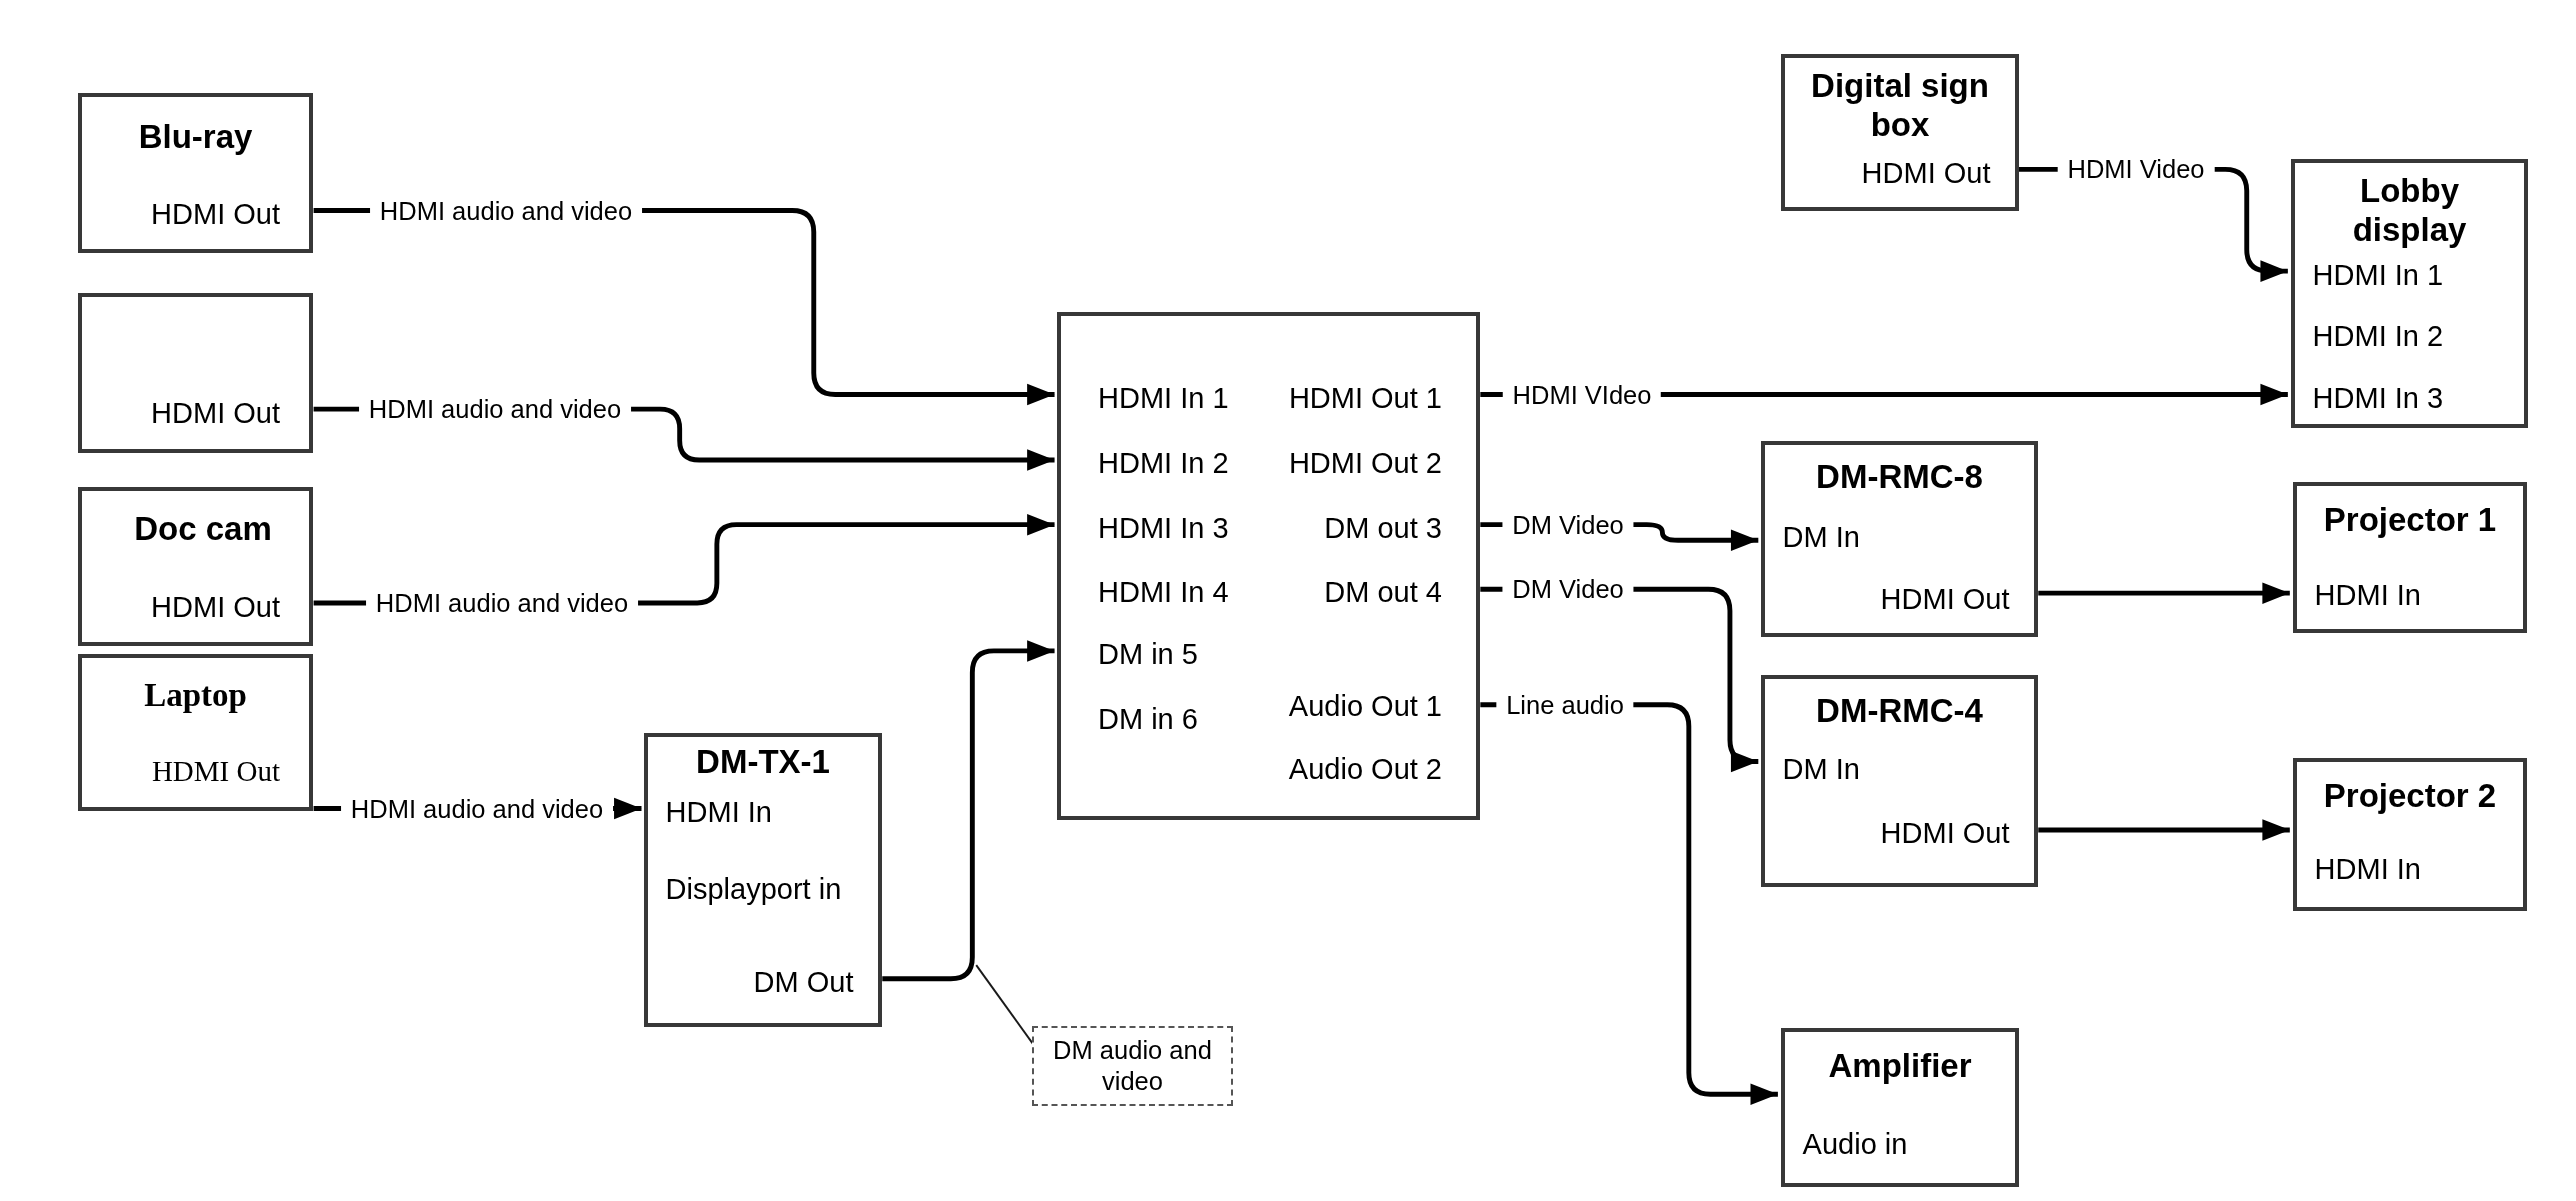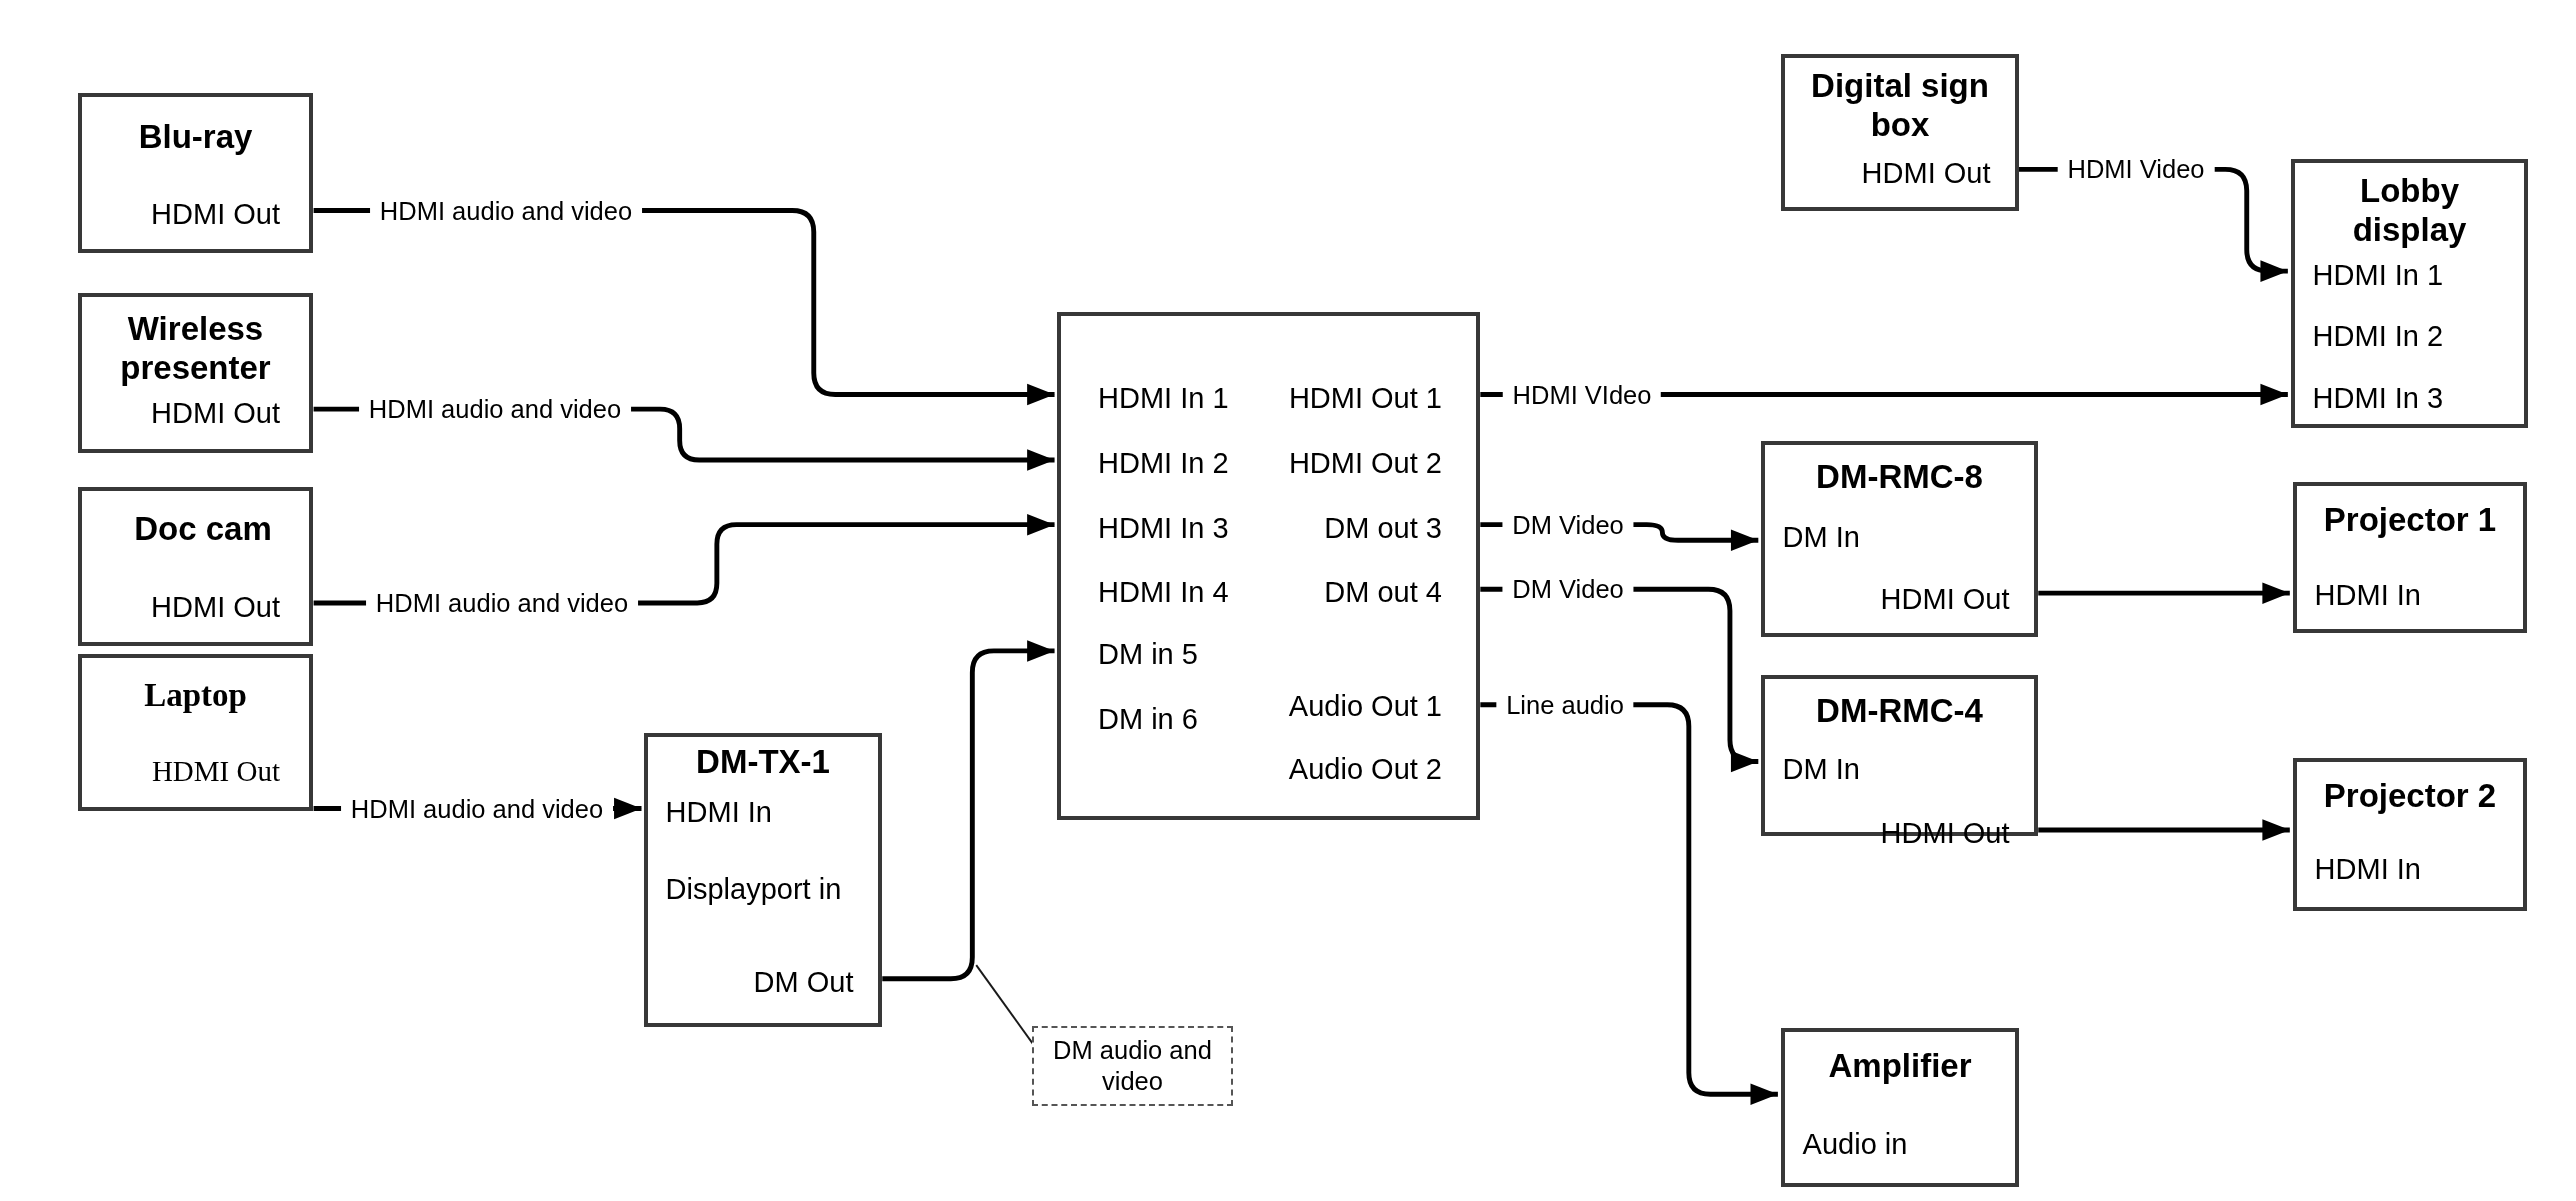--- a/index.html
+++ b/index.html
@@ -59,22 +59,20 @@
     <path class="wire" d="M 2082 848 H 2339" marker-end="url(#arrow)"></path>
     <path class="wire" d="M 2062 173 H 2273 Q 2295 173 2295 195 V 255 Q 2295 277 2317 277 H 2337" marker-end="url(#arrow)"></path>
   </svg>
 
   <div class="box" style="left:78px; top:93px; width:235px; height:160px;">
     <div class="title" style="top:19.6px;">Blu-ray</div>
     <div class="port" style="top:100px; right:29px;">HDMI Out</div>
   </div>
 
   <div class="box" style="left:78px; top:293px; width:235px; height:160px;">
-    <div class="title" style="top:11.7px;">Wireless
-presenter</div>
     <div class="port" style="top:99px; right:29px;">HDMI Out</div>
   </div>
 
   <div class="box" style="left:78px; top:487px; width:235px; height:159px;">
     <div class="title" style="top:17.6px;margin-left:15px;">Doc cam</div>
     <div class="port" style="top:99px; right:29px;">HDMI Out</div>
   </div>
 
   <div class="box" style="left:78px; top:654px; width:235px; height:157px;font-family:Liberation Serif, serif;">
     <div class="title" style="top:17.6px;">Laptop</div>
@@ -121,21 +119,21 @@
     <div class="title" style="top:11.7px;">DM-RMC-8</div>
     <div class="port" style="top:75px; left:17.6px;">DM In</div>
     <div class="port" style="top:137px; right:24.5px;">HDMI Out</div>
   </div>
 
   <div class="box" style="left:2293px; top:482px; width:234px; height:151px;">
     <div class="title" style="top:13.7px;">Projector 1</div>
     <div class="port" style="top:92px; left:17.6px;">HDMI In</div>
   </div>
 
-  <div class="box" style="left:1761px; top:675px; width:277px; height:161px;">
+  <div class="box" style="left:1761px; top:675px; width:277px; height:212px;">
     <div class="title" style="top:11.7px;">DM-RMC-4</div>
     <div class="port" style="top:73px; left:17.6px;">DM In</div>
     <div class="port" style="top:137px; right:24.5px;">HDMI Out</div>
   </div>
 
   <div class="box" style="left:2293px; top:724px; width:234px; height:153px;margin-top:34px;">
     <div class="title" style="top:13.7px;">Projector 2</div>
     <div class="port" style="top:90px; left:17.6px;">HDMI In</div>
   </div>
 

